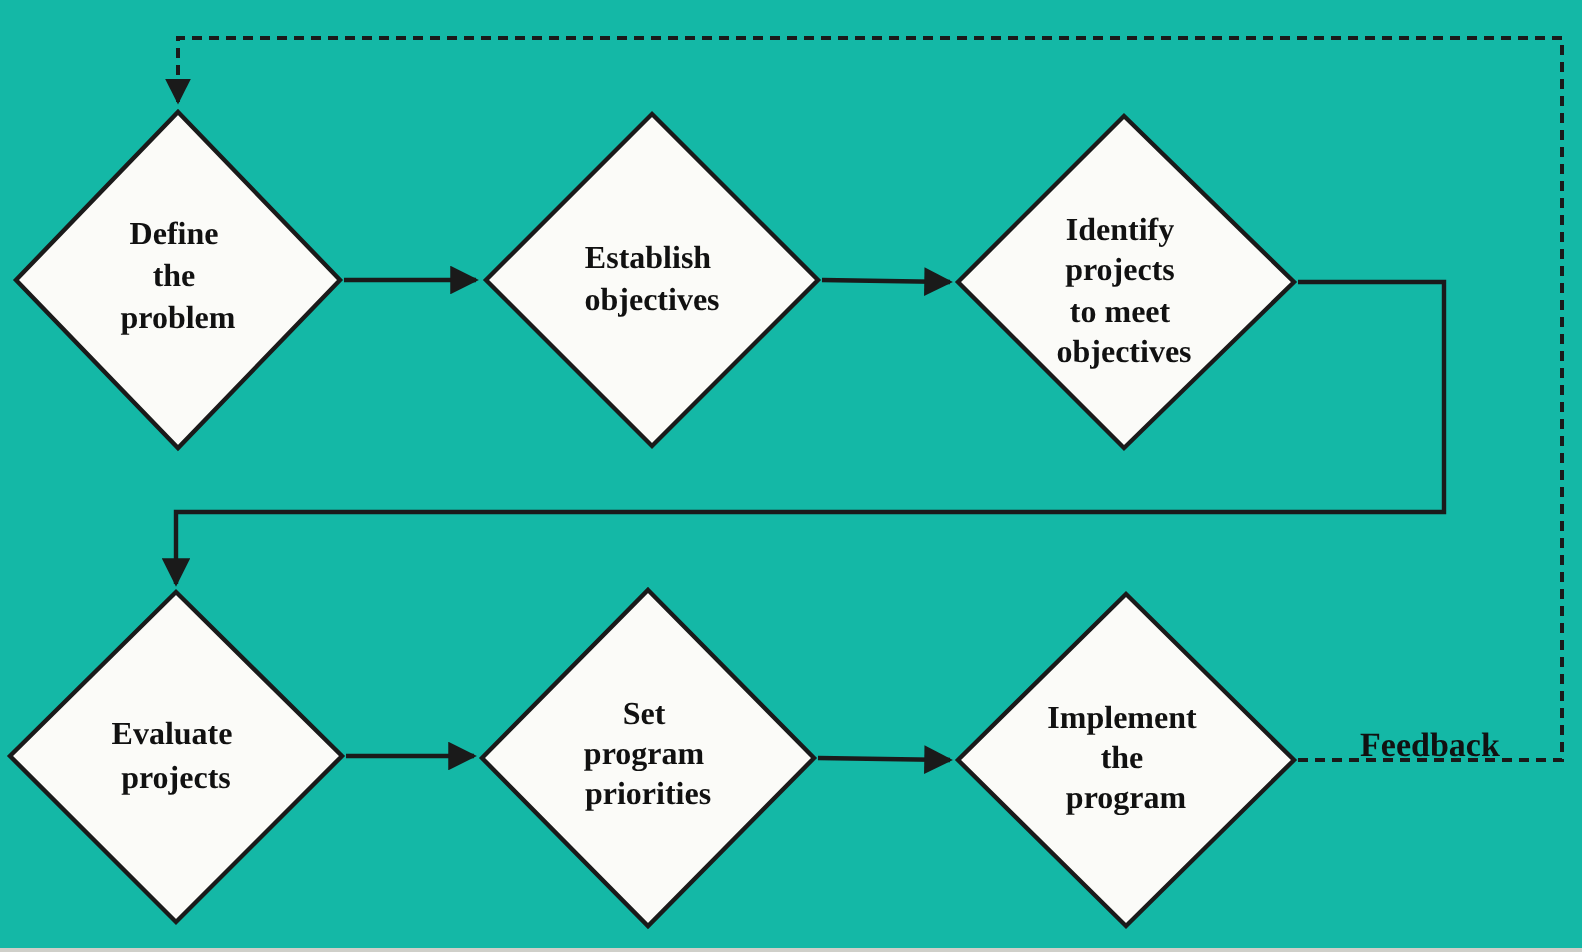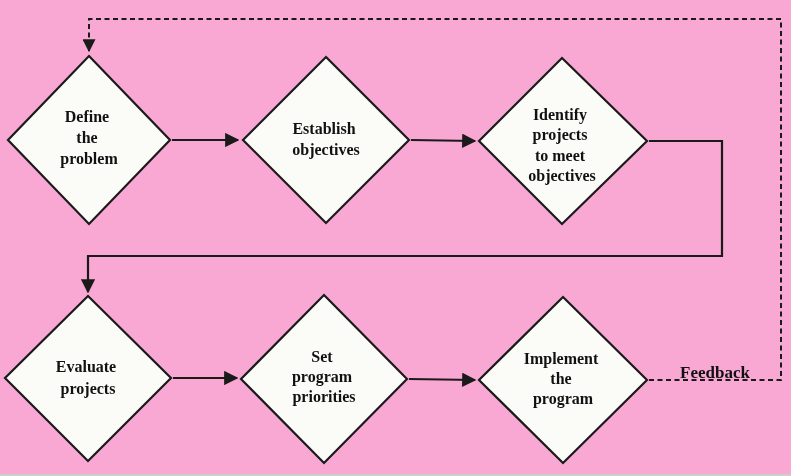--- a/index.html
+++ b/index.html
@@ -4,21 +4,21 @@
 <style>
   html, body {
     margin: 0;
     padding: 0;
     background: #ffffff;
   }
   .canvas {
     position: relative;
     width: 791px;
     height: 476px;
-    background: #f9a8d4;
+    background: #14b8a6;
     overflow: hidden;
     font-family: "Liberation Serif", serif;
   }
   svg {
     display: block;
     width: 791px;
     height: 476px;
   }
   .node-shape {
     fill: #fbfbf8;

